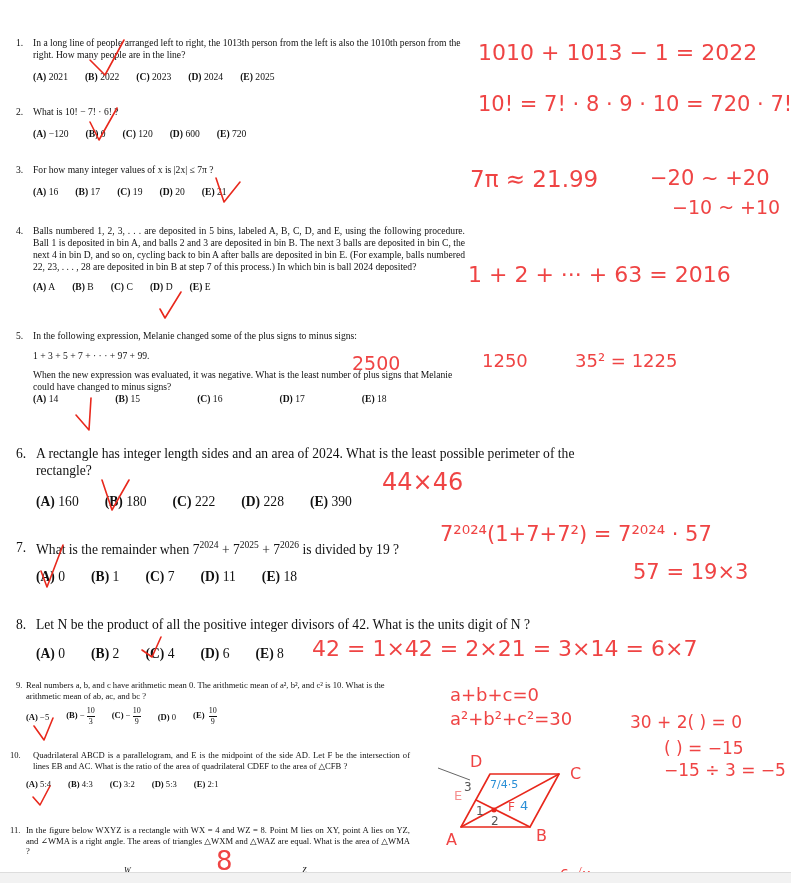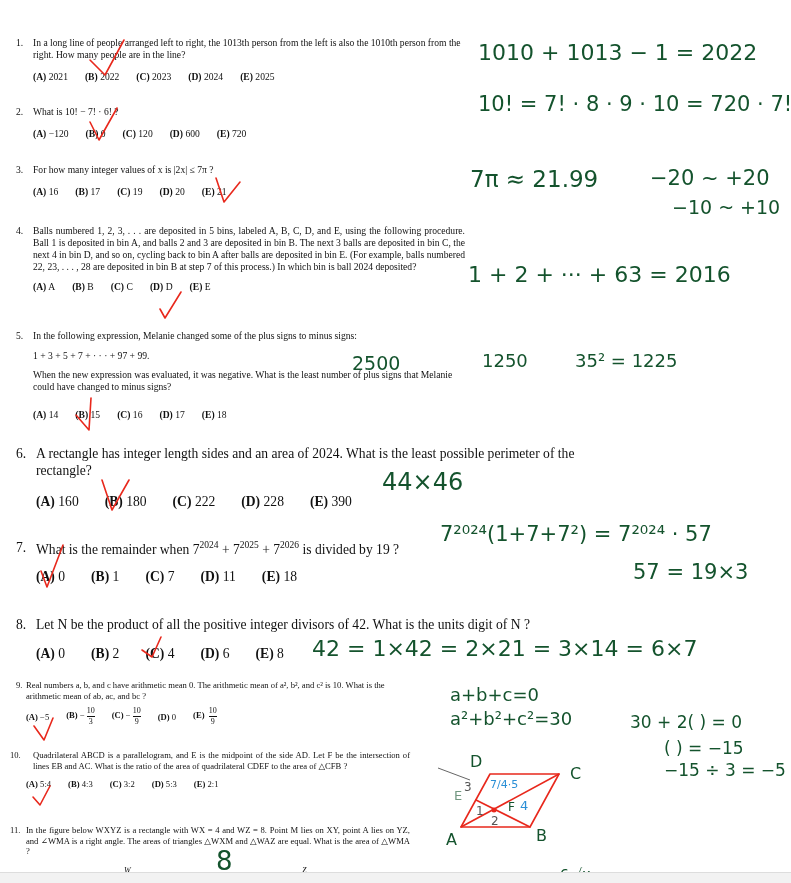--- a/index.html
+++ b/index.html
@@ -13,21 +13,21 @@
   .large .num { left:16px; }
   .choices { display:flex; gap:0; padding-left:33px; margin-top:8px; white-space:nowrap; }
   .choice { display:inline-block; }
   .choice b { font-weight:bold; }
   .small .choice { margin-right:17px; }
   .large .choice { margin-right:26px; }
   .center-expr { margin:8px 0; }
   .frac { display:inline-flex; flex-direction:column; align-items:center; vertical-align:middle; font-size:8px; line-height:1; margin-left:2px; }
   .frac .bar { border-top:1px solid #111; width:100%; margin:1px 0; }
   sup { font-size:70%; }
-  .ink { position:absolute; color:#14532d; font-family:"DejaVu Sans", sans-serif; white-space:nowrap; pointer-events:none; }
+  .ink { position:absolute; color:#ef4444; font-family:"DejaVu Sans", sans-serif; white-space:nowrap; pointer-events:none; }
   svg.marks { position:absolute; left:0; top:0; }
   .bottom-bar { position:absolute; left:0; right:0; bottom:0; height:10px; background:#f2f2f2; border-top:1px solid #ddd; }
 </style>
 </head>
 <body>
 
 <div class="q small" style="top:37px;">
   <div class="stem"><span class="num">1.</span><span>In a long line of people arranged left to right, the 1013th person from the left is also the 1010th person from the right. How many people are in the line?</span></div>
   <div class="choices" style="margin-top:10px;">
     <span class="choice"><b>(A)</b> <span>2021</span></span>
@@ -68,21 +68,21 @@
     <span class="choice"><b>(C)</b> <span>C</span></span>
     <span class="choice"><b>(D)</b> <span>D</span></span>
     <span class="choice"><b>(E)</b> <span>E</span></span>
   </div>
 </div>
 
 <div class="q small" style="top:330px; width:465px;">
   <div class="stem"><span class="num">5.</span><span>In the following expression, Melanie changed some of the plus signs to minus signs:</span></div>
   <div class="center-expr" style="padding-left:33px;">1 + 3 + 5 + 7 + · · · + 97 + 99.</div>
   <div class="stem"><span>When the new expression was evaluated, it was negative. What is the least number of plus signs that Melanie could have changed to minus signs?</span></div>
-  <div class="choices" style="margin-top:16px;">
+  <div class="choices" style="margin-top:0;gap:40px;">
     <span class="choice"><b>(A)</b> <span>14</span></span>
     <span class="choice"><b>(B)</b> <span>15</span></span>
     <span class="choice"><b>(C)</b> <span>16</span></span>
     <span class="choice"><b>(D)</b> <span>17</span></span>
     <span class="choice"><b>(E)</b> <span>18</span></span>
   </div>
 </div>
 
 <div class="q large wide" style="top:446px; width:585px;">
   <div class="stem" style="padding-left:36px;"><span class="num">6.</span><span>A rectangle has integer length sides and an area of 2024. What is the least possible perimeter of the rectangle?</span></div>

